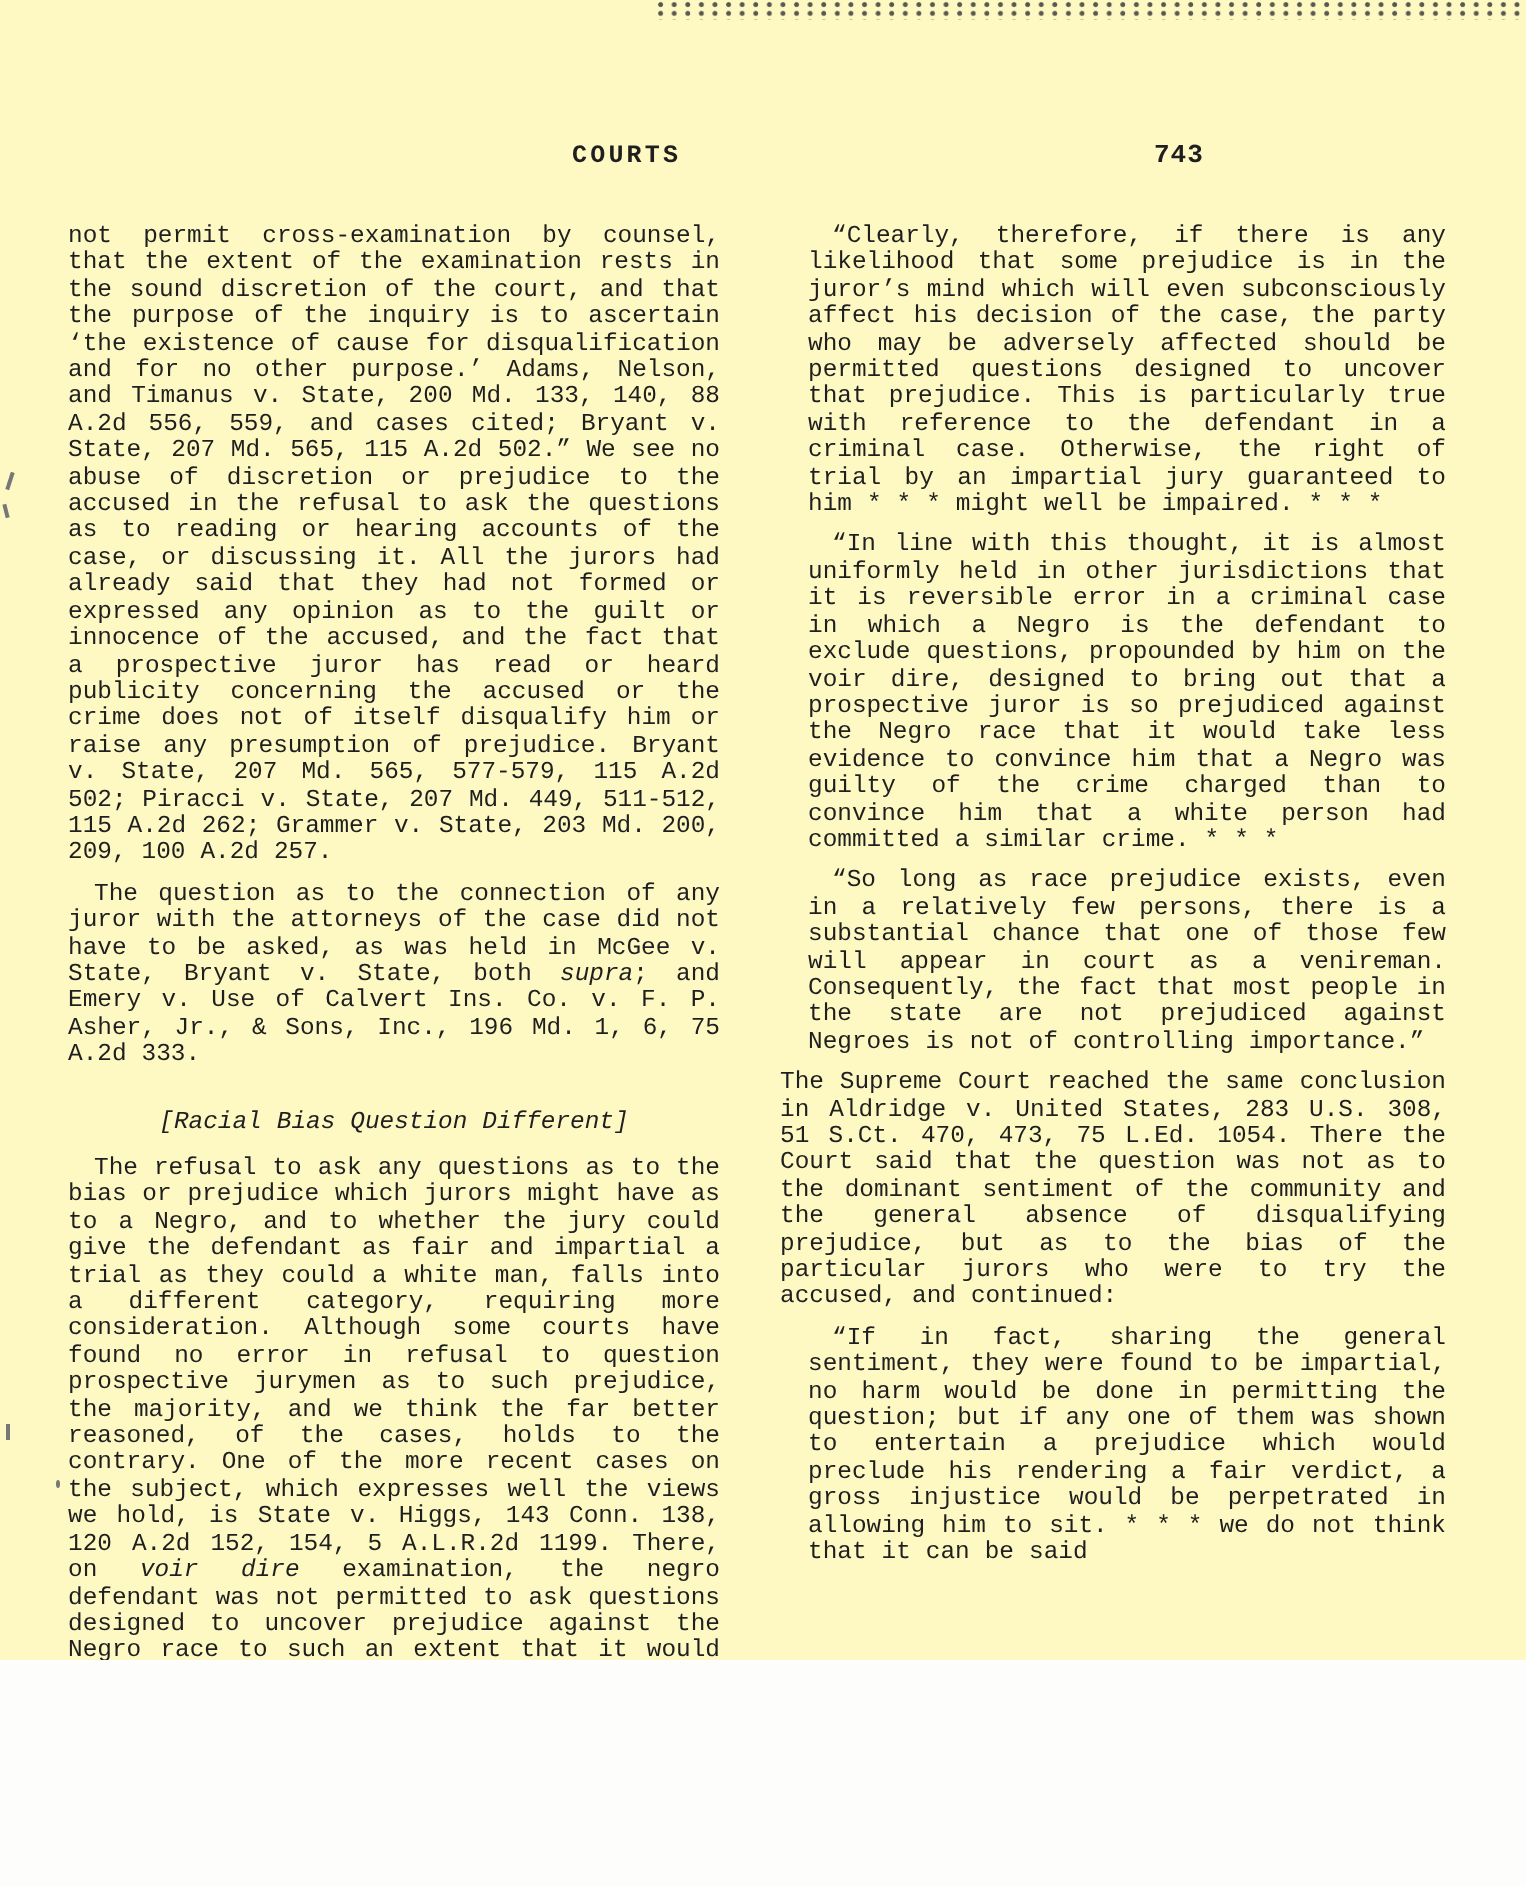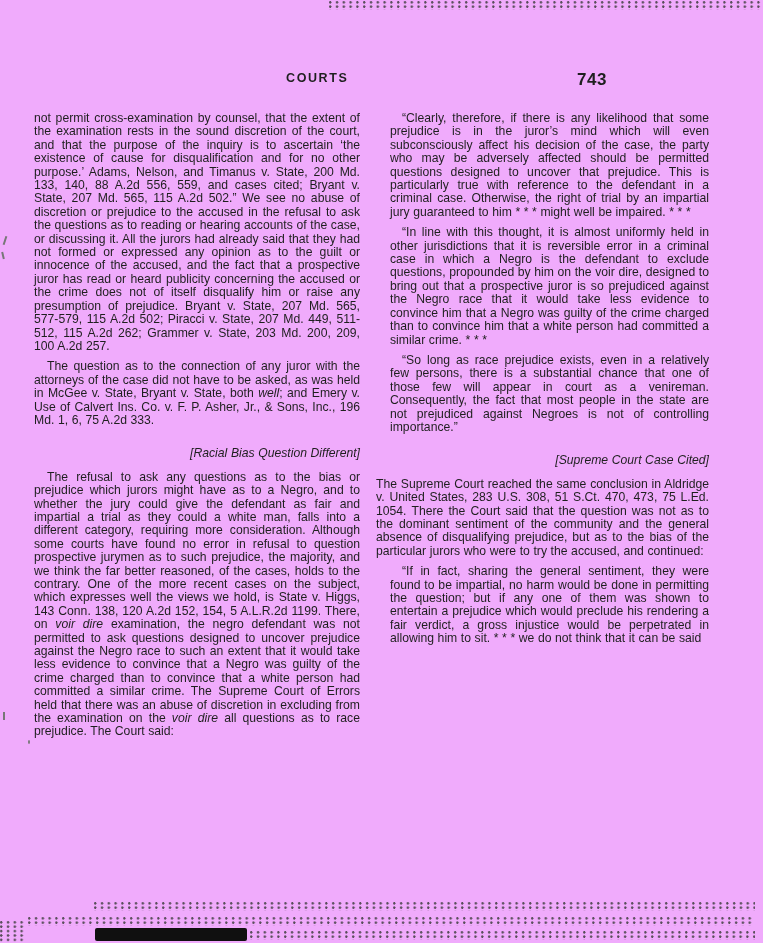--- a/index.html
+++ b/index.html
@@ -1,37 +1,37 @@
 <!DOCTYPE html>
 <html><head>
 <meta charset="utf-8">
 <style>
   html,body{margin:0;padding:0;background:#fdfdfb;}
   .page{
-    position:relative;width:763px;height:943px;background:#f0abfc;overflow:hidden;
-    font-family:Liberation Sans, sans-serif;color:#1f1f1f;
+    position:relative;width:763px;height:830px;background:#fef9c3;overflow:hidden;
+    font-family:Liberation Mono, monospace;color:#1f1f1f;
   }
   .header-title{
     position:absolute;left:286px;top:71px;
     font-weight:bold;font-size:12.5px;letter-spacing:1.6px;
   }
   .header-page{
     position:absolute;left:577px;top:70px;
-    font-weight:bold;font-size:17px;letter-spacing:.5px;
+    font-weight:bold;font-size:13px;letter-spacing:.5px;
   }
   .column{
     position:absolute;top:112px;font-size:12.2px;line-height:13.4px;
     text-align:justify;word-spacing:.2px;
   }
   .column.left{left:34px;width:326px;}
-  .column.right{left:376px;width:333px;}
+  .column.right{left:390px;width:333px;}
   .para{margin:0 0 7px;}
   .para.indent{text-indent:13px;}
   .quote{margin:0 0 7px 14px;text-indent:12px;}
-  .heading{font-style:italic;text-align:right;text-indent:0;margin:20px 0 10px;}
+  .heading{font-style:italic;text-align:center;text-indent:0;margin:20px 0 10px;}
   .column i{font-style:italic;}
   
   .dots{
     position:absolute;
     background-image:radial-gradient(circle at 1.3px 1.3px,#3c3c3c 1px,rgba(0,0,0,0) 1.45px);
     background-size:6.8px 4.4px;opacity:.85;
   }
   .top-dots{left:329px;top:1px;width:434px;height:9px;}
   .bot1{left:94px;top:902px;width:661px;height:9px;}
   .bot2{left:28px;top:917px;width:727px;height:9px;}
@@ -52,29 +52,28 @@
 
   <div class="dots top-dots"></div>
 
   <div>
     <span class="header-title">COURTS</span>
     <span class="header-page">743</span>
   </div>
 
   <div class="column left">
       <div class="para">not permit cross-examination by counsel, that the extent of the examination rests in the sound discretion of the court, and that the purpose of the inquiry is to ascertain ‘the existence of cause for disqualification and for no other purpose.’ Adams, Nelson, and Timanus v. State, 200 Md. 133, 140, 88 A.2d 556, 559, and cases cited; Bryant v. State, 207 Md. 565, 115 A.2d 502.” We see no abuse of discretion or prejudice to the accused in the refusal to ask the questions as to reading or hearing accounts of the case, or discussing it. All the jurors had already said that they had not formed or expressed any opinion as to the guilt or innocence of the accused, and the fact that a prospective juror has read or heard publicity concerning the accused or the crime does not of itself disqualify him or raise any presumption of prejudice. Bryant v. State, 207 Md. 565, 577-579, 115 A.2d 502; Piracci v. State, 207 Md. 449, 511-512, 115 A.2d 262; Grammer v. State, 203 Md. 200, 209, 100 A.2d 257.</div>
-      <div class="para indent">The question as to the connection of any juror with the attorneys of the case did not have to be asked, as was held in McGee v. State, Bryant v. State, both <i>well</i>; and Emery v. Use of Calvert Ins. Co. v. F. P. Asher, Jr., &amp; Sons, Inc., 196 Md. 1, 6, 75 A.2d 333.</div>
+      <div class="para indent">The question as to the connection of any juror with the attorneys of the case did not have to be asked, as was held in McGee v. State, Bryant v. State, both <i>supra</i>; and Emery v. Use of Calvert Ins. Co. v. F. P. Asher, Jr., &amp; Sons, Inc., 196 Md. 1, 6, 75 A.2d 333.</div>
       <div class="heading">[Racial Bias Question Different]</div>
       <div class="para indent">The refusal to ask any questions as to the bias or prejudice which jurors might have as to a Negro, and to whether the jury could give the defendant as fair and impartial a trial as they could a white man, falls into a different category, requiring more consideration. Although some courts have found no error in refusal to question prospective jurymen as to such prejudice, the majority, and we think the far better reasoned, of the cases, holds to the contrary. One of the more recent cases on the subject, which expresses well the views we hold, is State v. Higgs, 143 Conn. 138, 120 A.2d 152, 154, 5 A.L.R.2d 1199. There, on <i>voir dire</i> examination, the negro defendant was not permitted to ask questions designed to uncover prejudice against the Negro race to such an extent that it would take less evidence to convince that a Negro was guilty of the crime charged than to convince that a white person had committed a similar crime. The Supreme Court of Errors held that there was an abuse of discretion in excluding from the examination on the <i>voir dire</i> all questions as to race prejudice. The Court said:</div>
     </div>
   <div class="column right">
       <div class="quote">“Clearly, therefore, if there is any likelihood that some prejudice is in the juror’s mind which will even subconsciously affect his decision of the case, the party who may be adversely affected should be permitted questions designed to uncover that prejudice. This is particularly true with reference to the defendant in a criminal case. Otherwise, the right of trial by an impartial jury guaranteed to him * * * might well be impaired. * * *</div>
       <div class="quote">“In line with this thought, it is almost uniformly held in other jurisdictions that it is reversible error in a criminal case in which a Negro is the defendant to exclude questions, propounded by him on the voir dire, designed to bring out that a prospective juror is so prejudiced against the Negro race that it would take less evidence to convince him that a Negro was guilty of the crime charged than to convince him that a white person had committed a similar crime. * * *</div>
       <div class="quote">“So long as race prejudice exists, even in a relatively few persons, there is a substantial chance that one of those few will appear in court as a venireman. Consequently, the fact that most people in the state are not prejudiced against Negroes is not of controlling importance.”</div>
-      <div class="heading">[Supreme Court Case Cited]</div>
       <div class="para">The Supreme Court reached the same conclusion in Aldridge v. United States, 283 U.S. 308, 51 S.Ct. 470, 473, 75 L.Ed. 1054. There the Court said that the question was not as to the dominant sentiment of the community and the general absence of disqualifying prejudice, but as to the bias of the particular jurors who were to try the accused, and continued:</div>
       <div class="quote">“If in fact, sharing the general sentiment, they were found to be impartial, no harm would be done in permitting the question; but if any one of them was shown to entertain a prejudice which would preclude his rendering a fair verdict, a gross injustice would be perpetrated in allowing him to sit. * * * we do not think that it can be said</div>
     </div>
 
   <div class="dots bot1"></div>
   <div class="dots bot2"></div>
   <div class="dots bot3"></div>
   <div class="dots corner-dots"></div>
   <div class="black-bar"></div>
 

